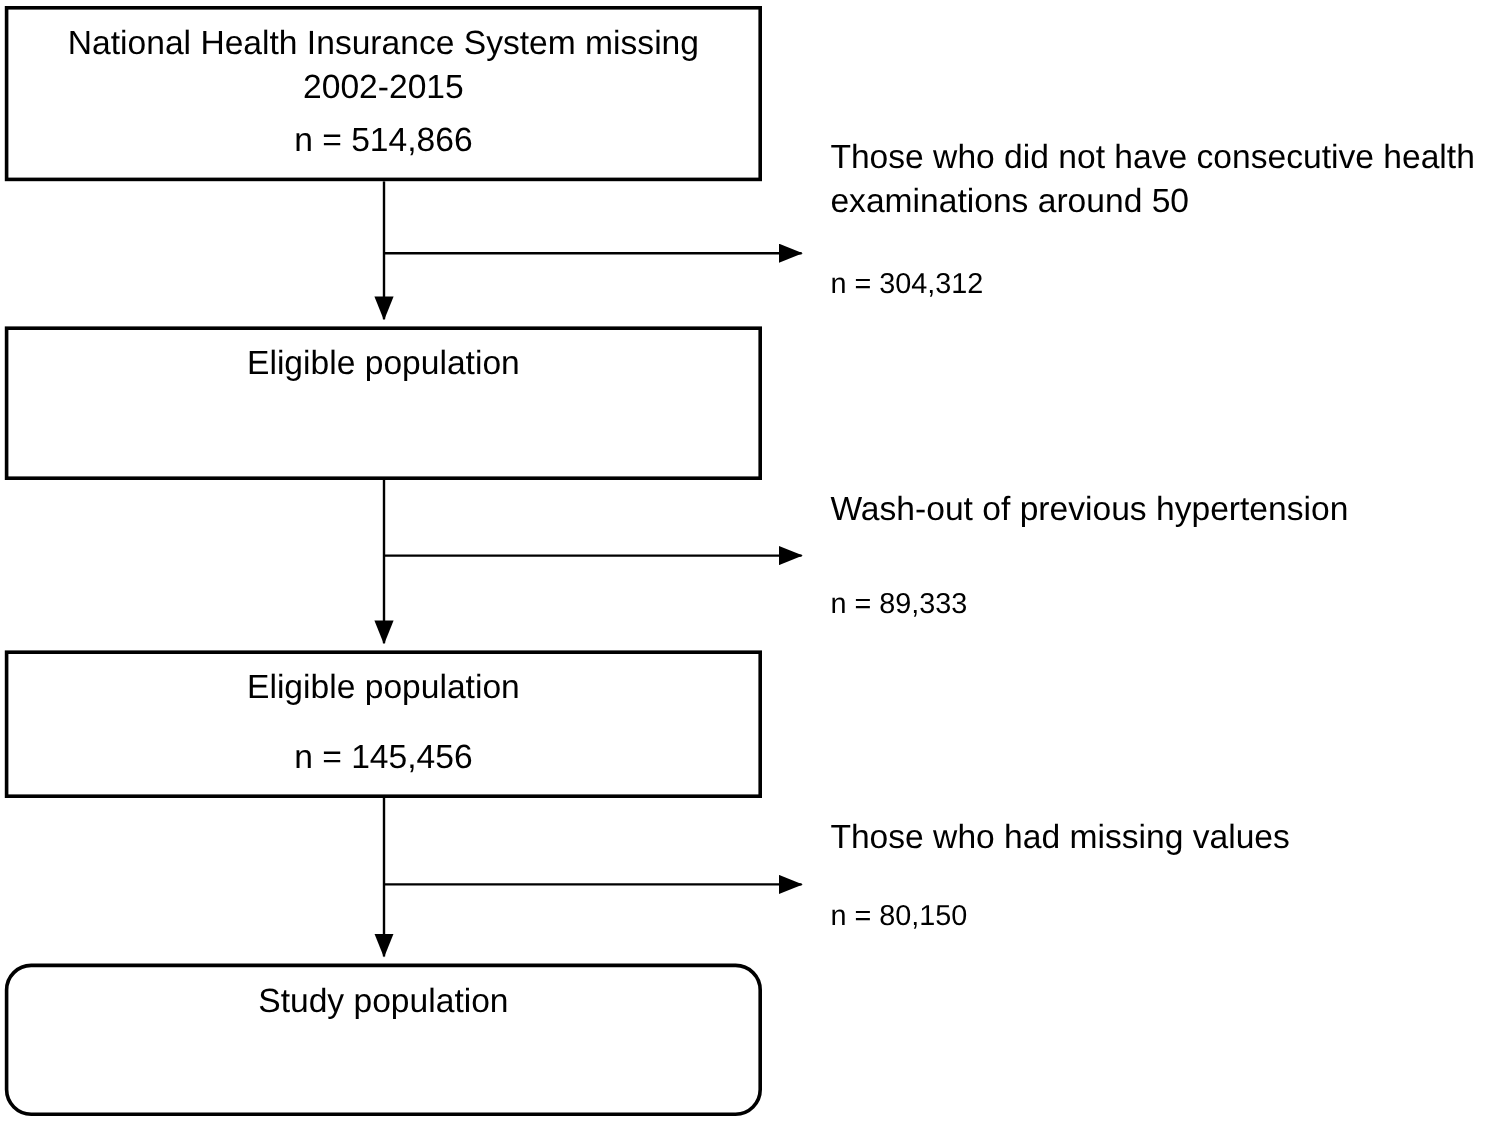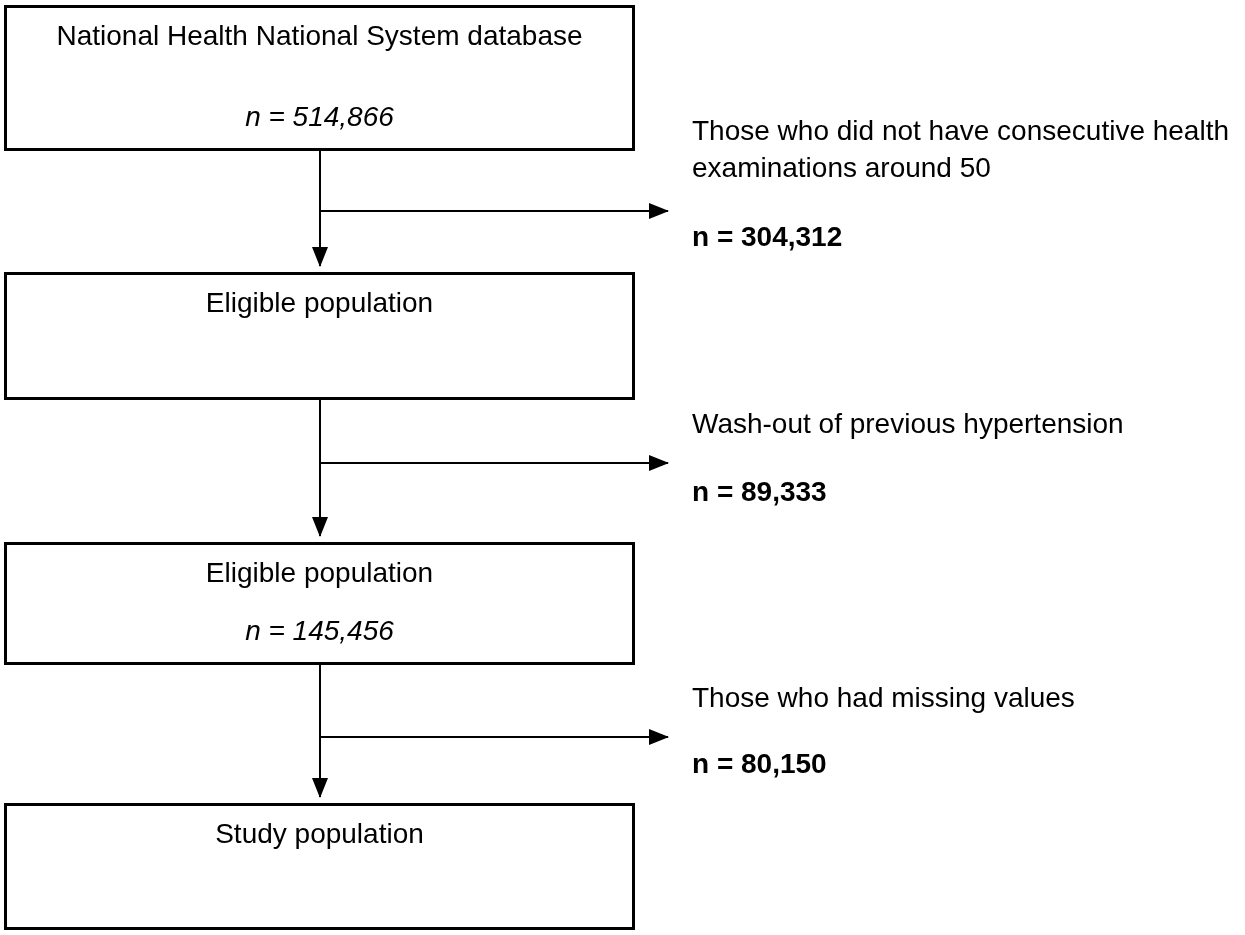--- a/index.html
+++ b/index.html
@@ -35,45 +35,44 @@
     justify-content: space-between;
     align-items: center;
     text-align: center;
     font-size: 28px;
     line-height: 37px;
     padding: 9px 12px 13px 12px;
   }
   .box-database { top: 5px;   height: 146px; }
   .box-eligible-1 { top: 272px; height: 128px; }
   .box-eligible-2 { top: 542px; height: 123px; }
-  .box-study { top: 803px; height: 127px; }
+  .box-study { top: 803px; height: 127px; border-radius: 22px; }
   .box-title { width: 100%; }
   .box-title div { min-height: 0; }
-  .box-n { width: 100%; font-style: italic; }
+  .box-n { width: 100%; }
   .side-label {
     position: absolute;
     left: 692px;
     width: 556px;
     font-size: 28px;
     line-height: 37px;
     text-align: left;
   }
   .side-n {
     position: absolute;
     left: 692px;
-    font-size: 28px;
+    font-size: 24px;
     line-height: 32px;
     text-align: left;
     white-space: nowrap;
-    font-weight: bold;
   }
   .g1-label { top: 112px; }
   .g1-n     { top: 221px; }
   .g2-label { top: 405px; }
-  .g2-n     { top: 476px; text-align: right; }
+  .g2-n     { top: 488px; text-align: right; }
   .g3-label { top: 679px; }
   .g3-n     { top: 748px; }
 </style>
 </head>
 <body>
 
 <div class="canvas">
 
   <svg class="arrows" viewBox="0 0 1245 935" xmlns="http://www.w3.org/2000/svg">
     <defs>
@@ -84,21 +83,22 @@
     <path d="M320 151 L320 266" stroke="#000000" stroke-width="2" fill="none" marker-end="url(#arrowhead)"></path>
     <path d="M320 211 L668 211" stroke="#000000" stroke-width="2" fill="none" marker-end="url(#arrowhead)"></path>
     <path d="M320 400 L320 536" stroke="#000000" stroke-width="2" fill="none" marker-end="url(#arrowhead)"></path>
     <path d="M320 463 L668 463" stroke="#000000" stroke-width="2" fill="none" marker-end="url(#arrowhead)"></path>
     <path d="M320 665 L320 797" stroke="#000000" stroke-width="2" fill="none" marker-end="url(#arrowhead)"></path>
     <path d="M320 737 L668 737" stroke="#000000" stroke-width="2" fill="none" marker-end="url(#arrowhead)"></path>
   </svg>
 
   <div class="flow-box box-database">
     <div class="box-title">
-      <div>National Health National System database</div>
+      <div>National Health Insurance System missing</div>
+      <div>2002-2015</div>
     </div>
     <div class="box-n">n = 514,866</div>
   </div>
 
   <div class="flow-box box-eligible-1">
     <div class="box-title">
       <div>Eligible population</div>
     </div>
   </div>
 

